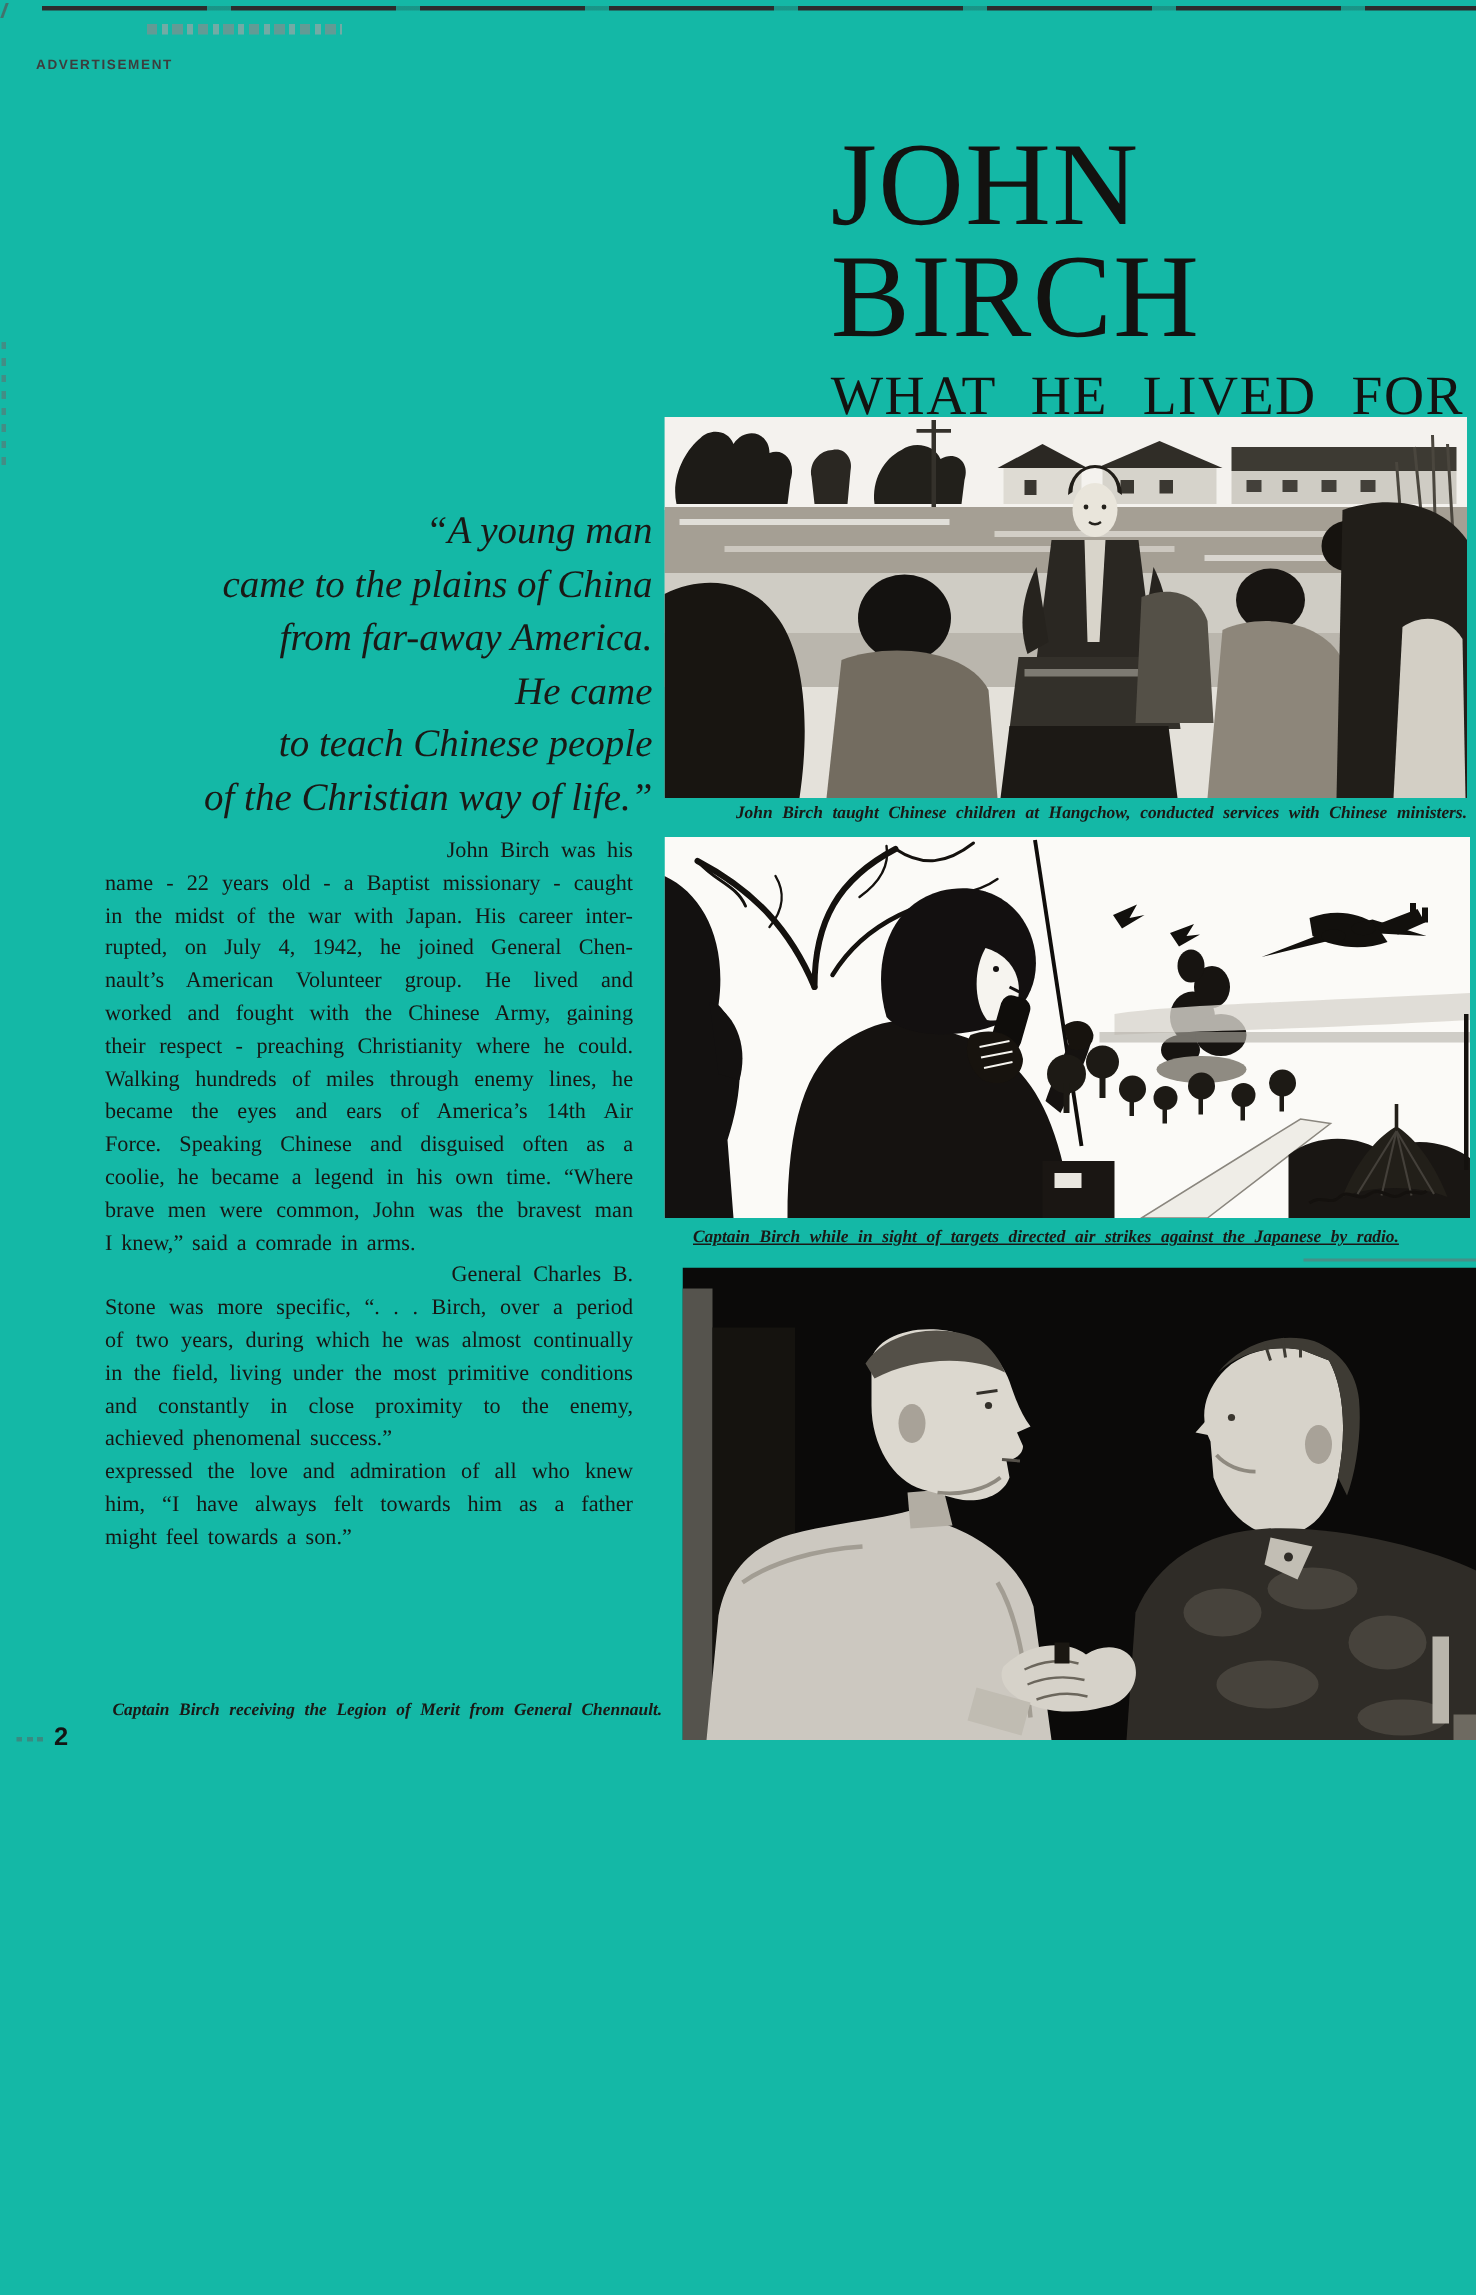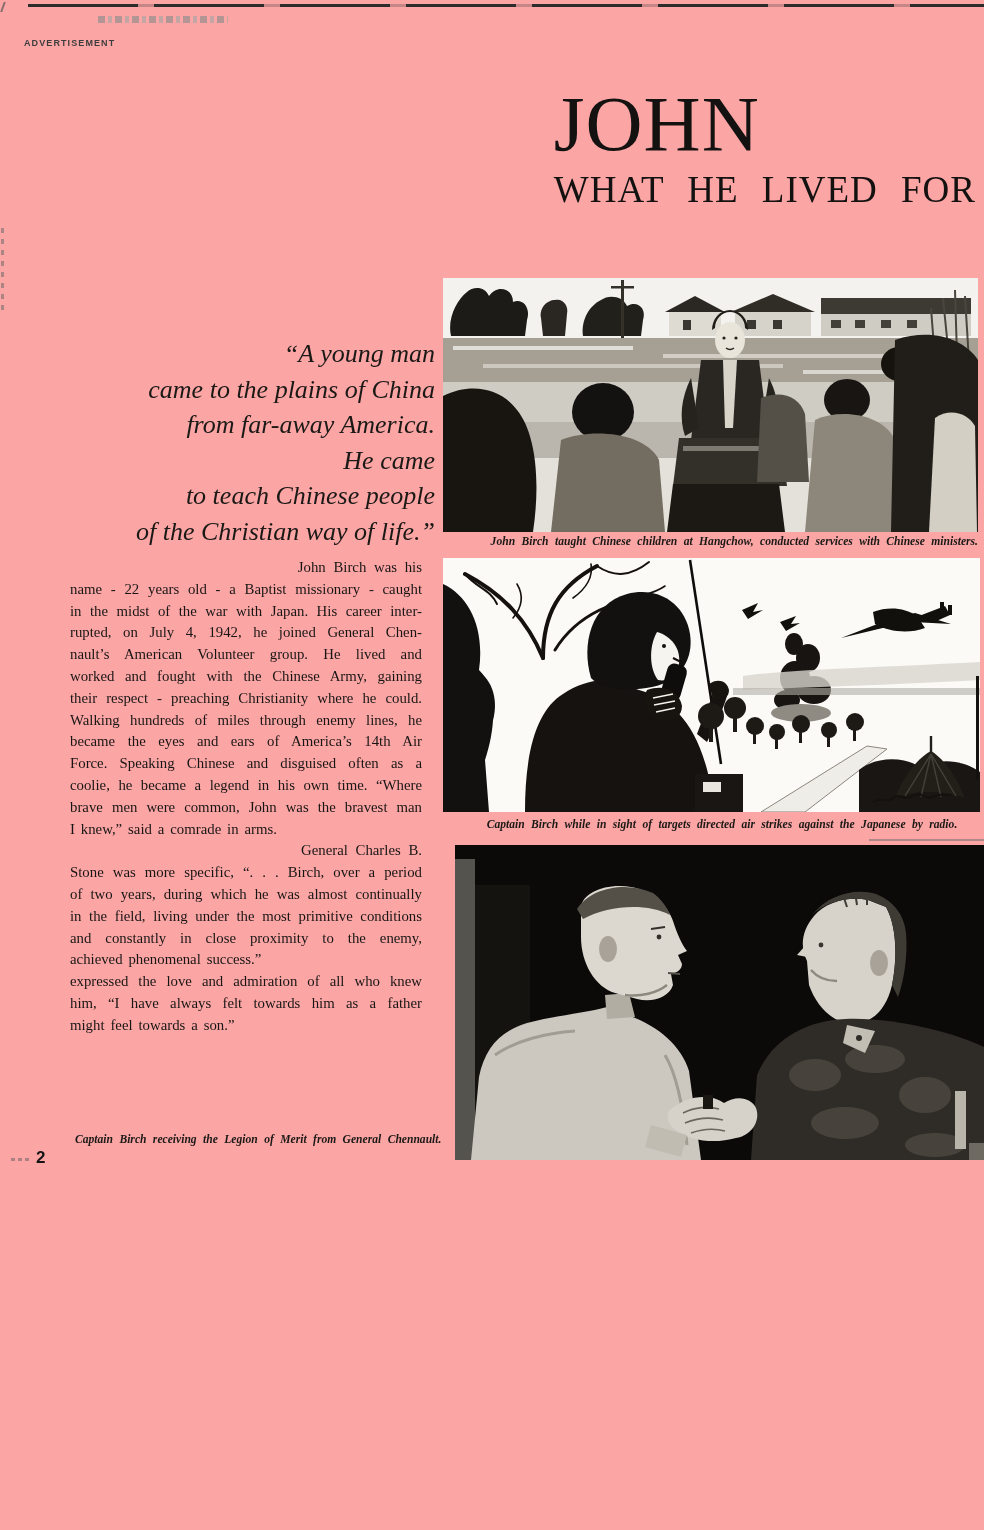--- a/index.html
+++ b/index.html
@@ -1,18 +1,18 @@
 <!DOCTYPE html>
 <html><head>
 <meta charset="utf-8">
 <style>
   html,body { margin:0; padding:0; background:#9a9a9a; }
   .page {
     position:relative; width:984px; height:1530px; margin:0 auto;
-    background:#fca5a5; overflow:hidden;
+    background:#14b8a6; overflow:hidden;
     font-family:"Liberation Serif", serif; color:#161513;
   }
   
   .top-rule {
     position:absolute; left:28px; top:4px; right:0; height:3px;
     background:repeating-linear-gradient(90deg,#2c2c2c 0 110px, rgba(44,44,44,.25) 110px 126px);
   }
   .corner-tick { position:absolute; left:2px; top:2px; width:6px; height:10px;
     border-left:2px solid #555; transform:skewX(-20deg); opacity:.7; }
   .smudge-line {
@@ -50,21 +50,21 @@
   .photo { position:absolute; }
   .photo svg { display:block; width:100%; height:100%; }
   .photo1 { left:443px; top:278px; width:535px; height:254px; }
   .photo2 { left:443px; top:558px; width:537px; height:254px; }
   .photo3 { left:455px; top:845px; width:529px; height:315px; }
   .caption {
     position:absolute; font-style:italic; font-weight:bold; font-size:11.6px;
     word-spacing:3.5px; color:#1a1916; line-height:14px;
   }
   .caption1 { left:443px; top:535px; width:535px; text-align:right; }
-  .caption2 { left:462px; top:818px; width:520px; text-align:center; }
+  .caption2 { left:462px; top:818px; width:520px; text-align:left;text-decoration:underline; }
   .caption3 { left:75px; top:1133px; width:370px; text-align:left; }
   .caption2-rule { position:absolute; right:0; top:839px; width:115px; height:2px;
     background:#6f6f6f; opacity:.55; }
   
   .page-number {
     position:absolute; left:36px; top:1148px;
     font-family:"Liberation Sans", sans-serif; font-weight:bold; font-size:17px; color:#141414;
   }
   .page-number-dashes {
     position:absolute; left:11px; top:1158px; width:20px; height:3px; opacity:.5;
@@ -78,20 +78,21 @@
 
   <div class="top-rule"></div>
   <div class="corner-tick"></div>
   <div class="smudge-line"></div>
   <div class="margin-dashes"></div>
 
   <div class="advertisement">ADVERTISEMENT</div>
 
   <div class="title-block">
     <div class="title-main">JOHN</div>
+    <div class="title-main second">BIRCH</div>
     <div class="title-sub">WHAT HE LIVED FOR</div>
   </div>
 
   <div class="pull-quote">
     <div class="pq-line">“A young man</div>
     <div class="pq-line">came to the plains of China</div>
     <div class="pq-line">from far-away America.</div>
     <div class="pq-line">He came</div>
     <div class="pq-line">to teach Chinese people</div>
     <div class="pq-line">of the Christian way of life.”</div>

